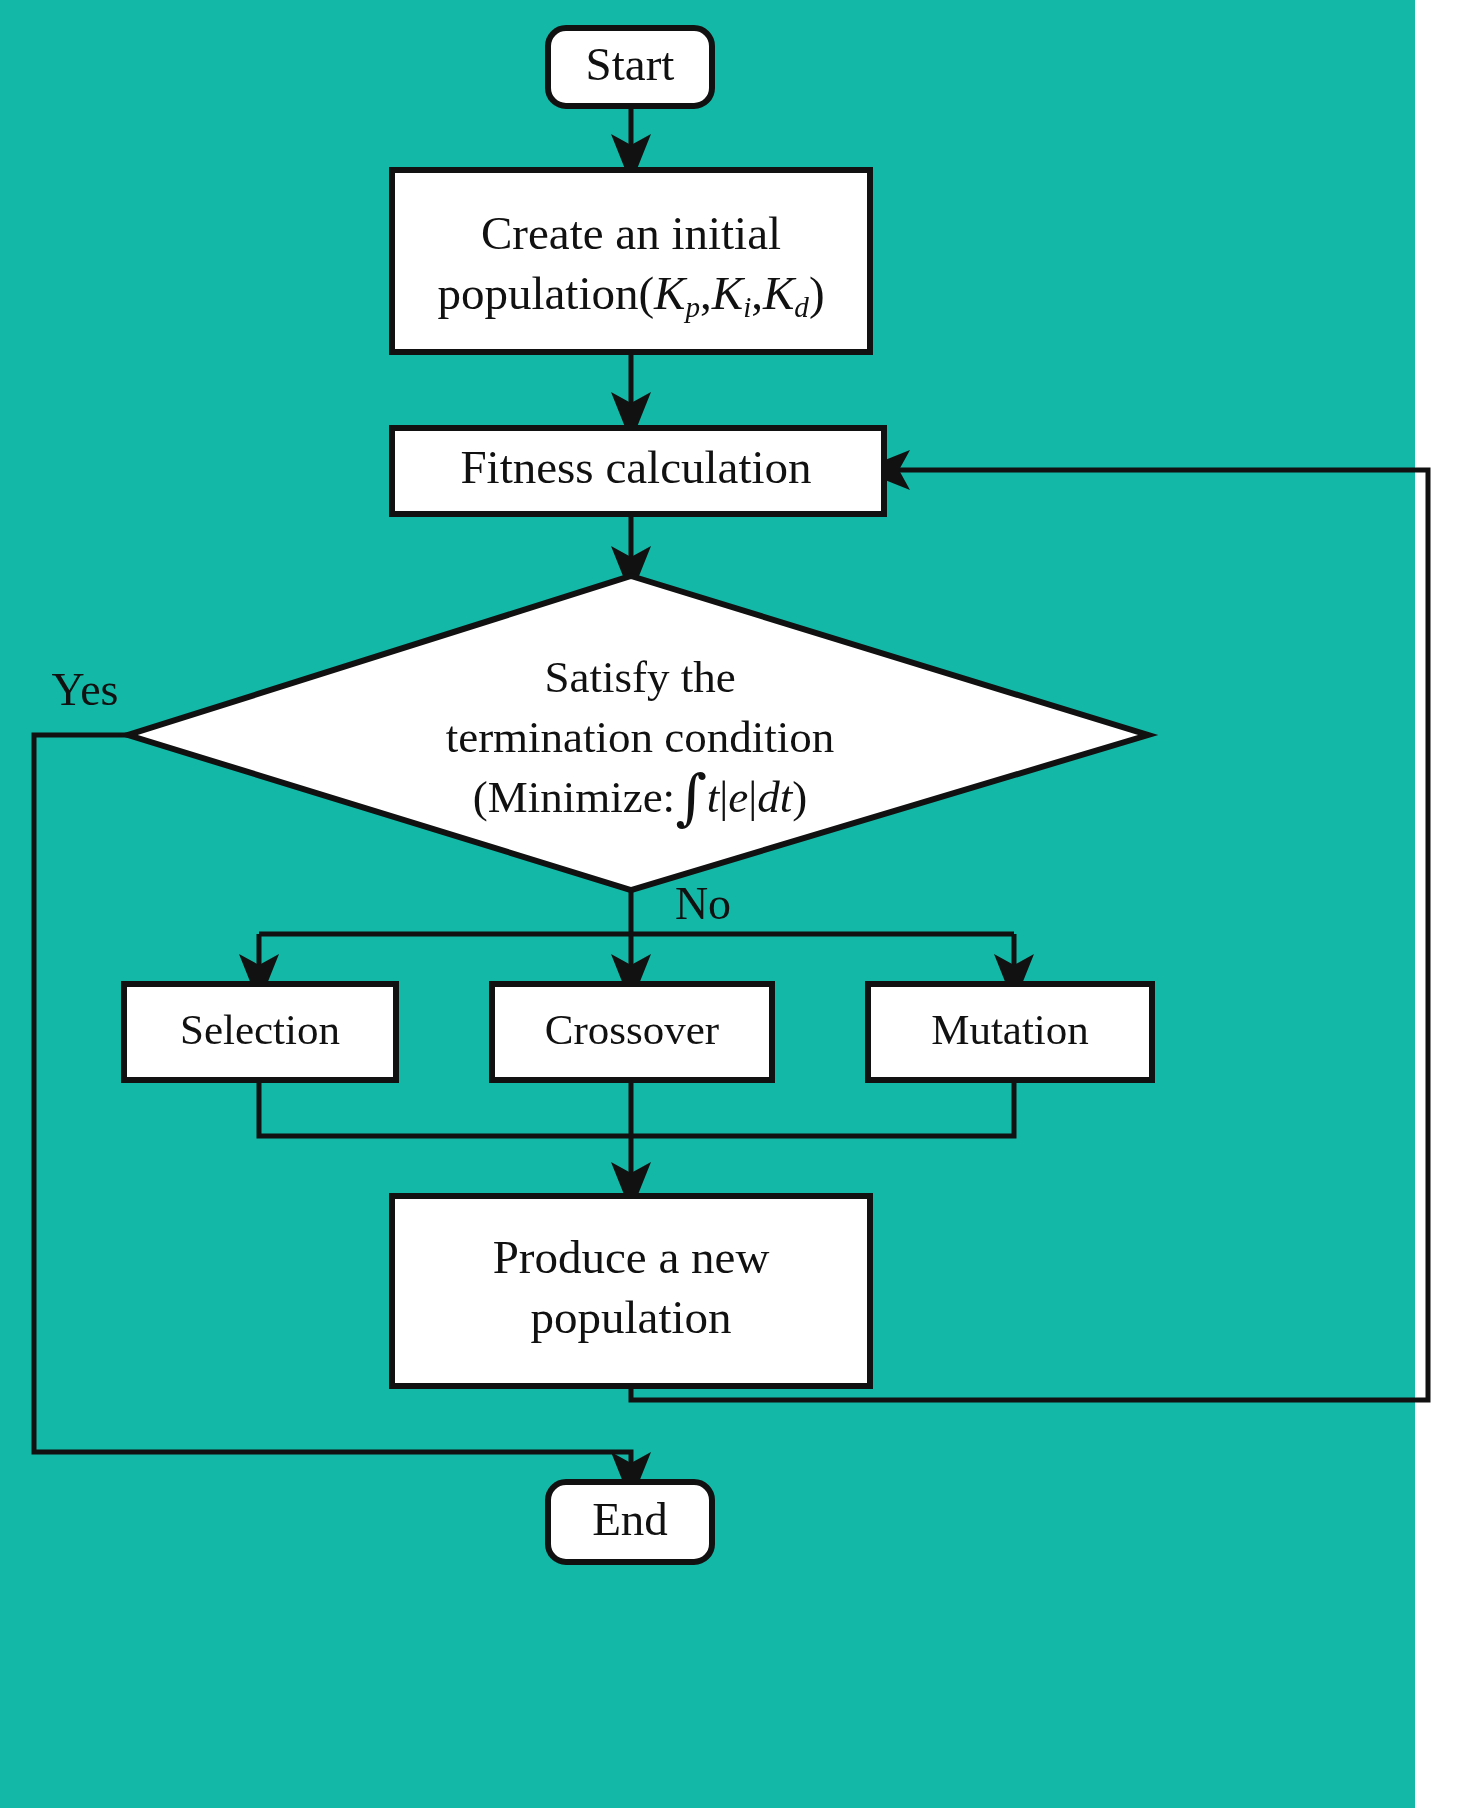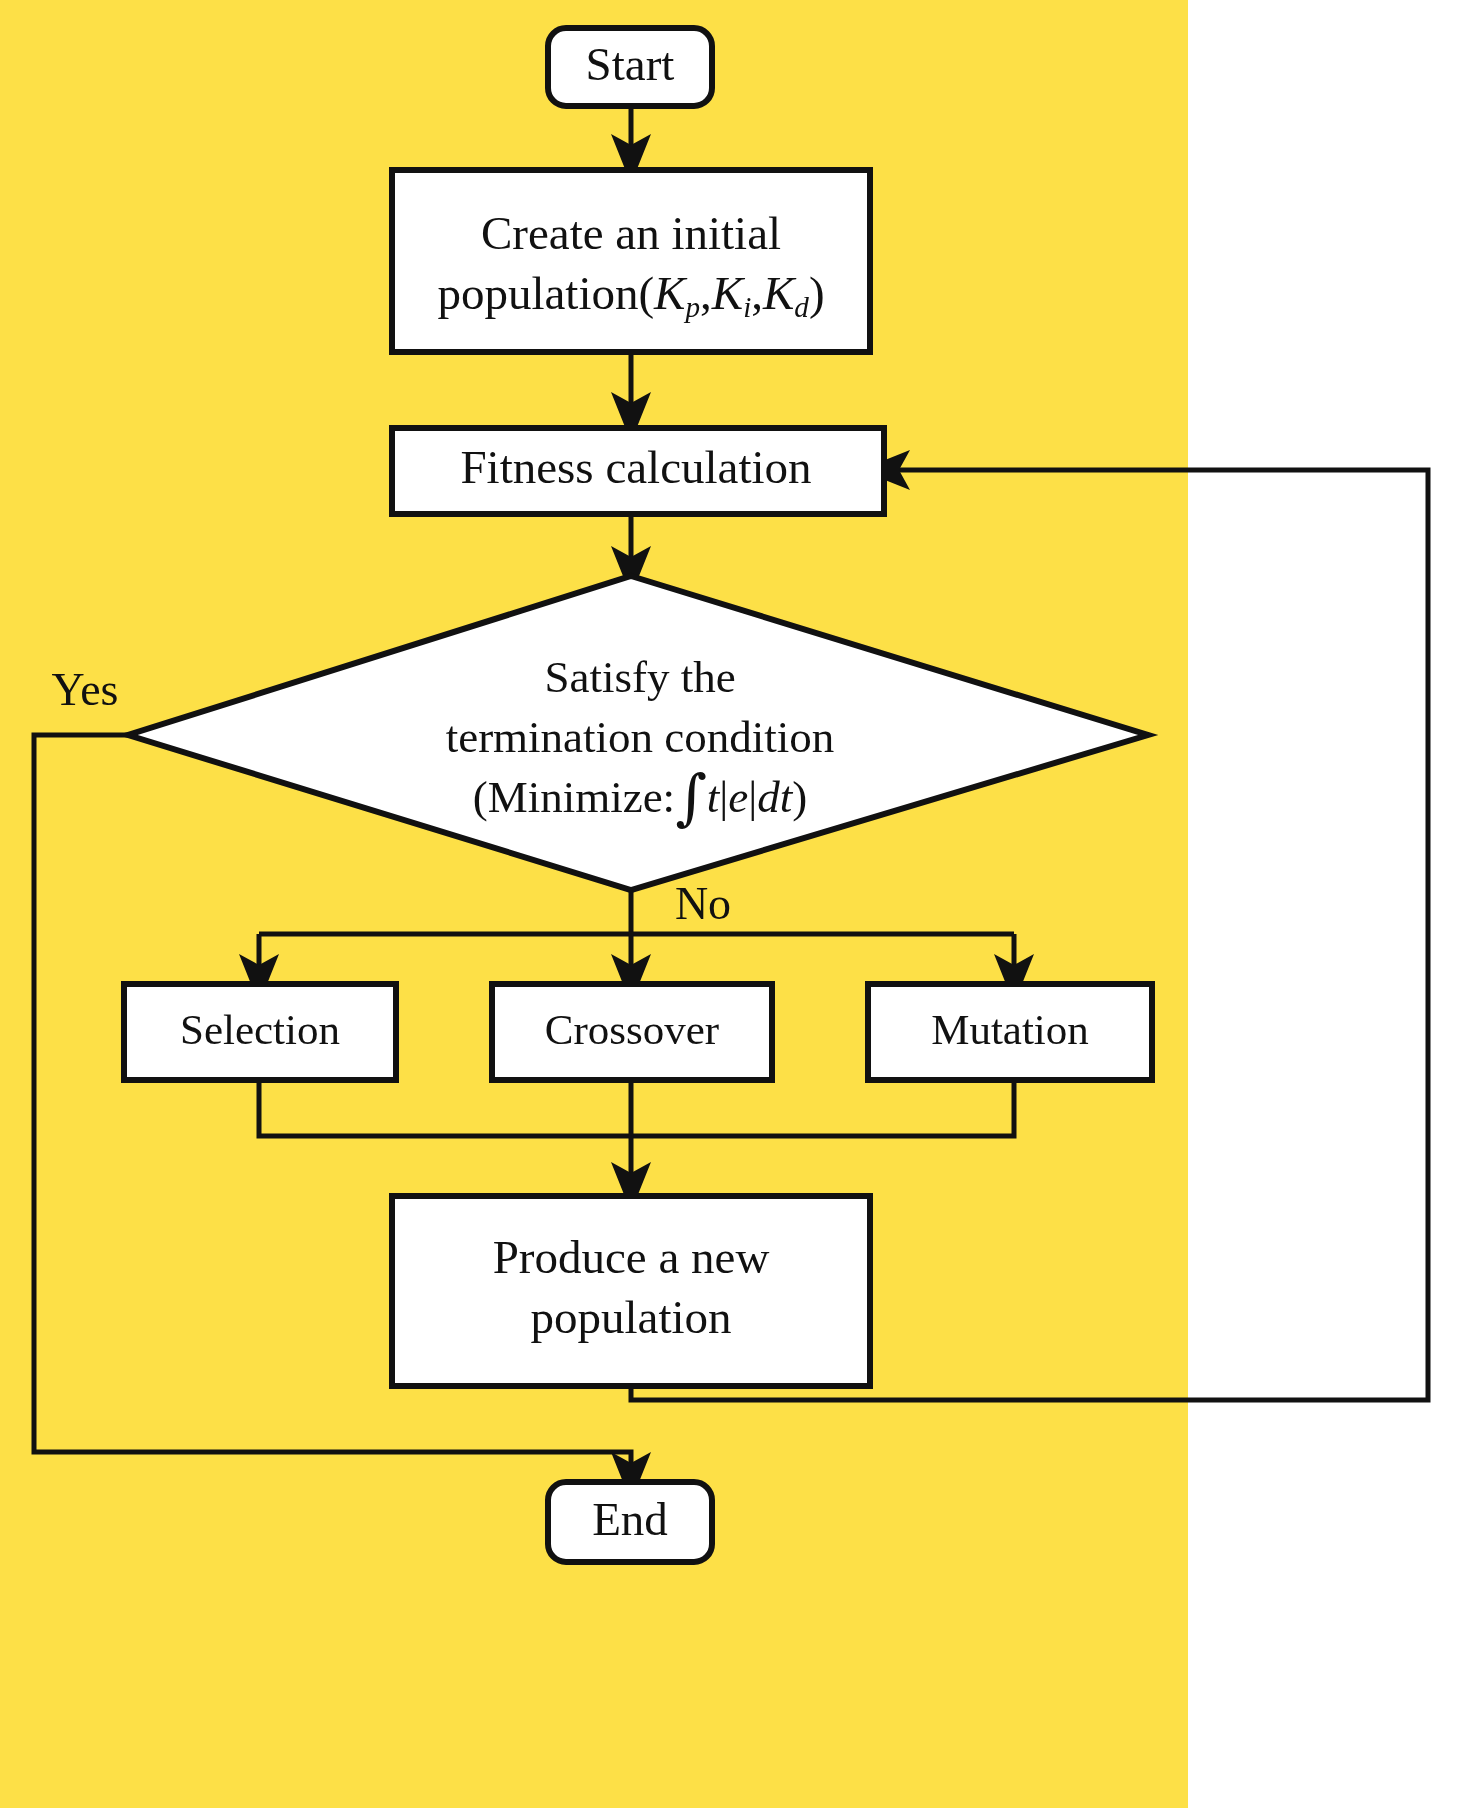--- a/index.html
+++ b/index.html
@@ -8,23 +8,23 @@
     background: #ffffff;
   }
   body {
     width: 1463px;
     height: 1808px;
     overflow: hidden;
     font-family: "Liberation Serif", "DejaVu Serif", serif;
   }
   #flowchart-root {
     position: relative;
-    width: 1188px;
+    width: 1415px;
     height: 1808px;
-    background: #fde047;
+    background: #14b8a6;
     text-decoration: underline;
   }
   svg#flow-svg {
     position: absolute;
     top: 0;
     left: 0;
     width: 1463px;
     height: 1808px;
     display: block;
   }

